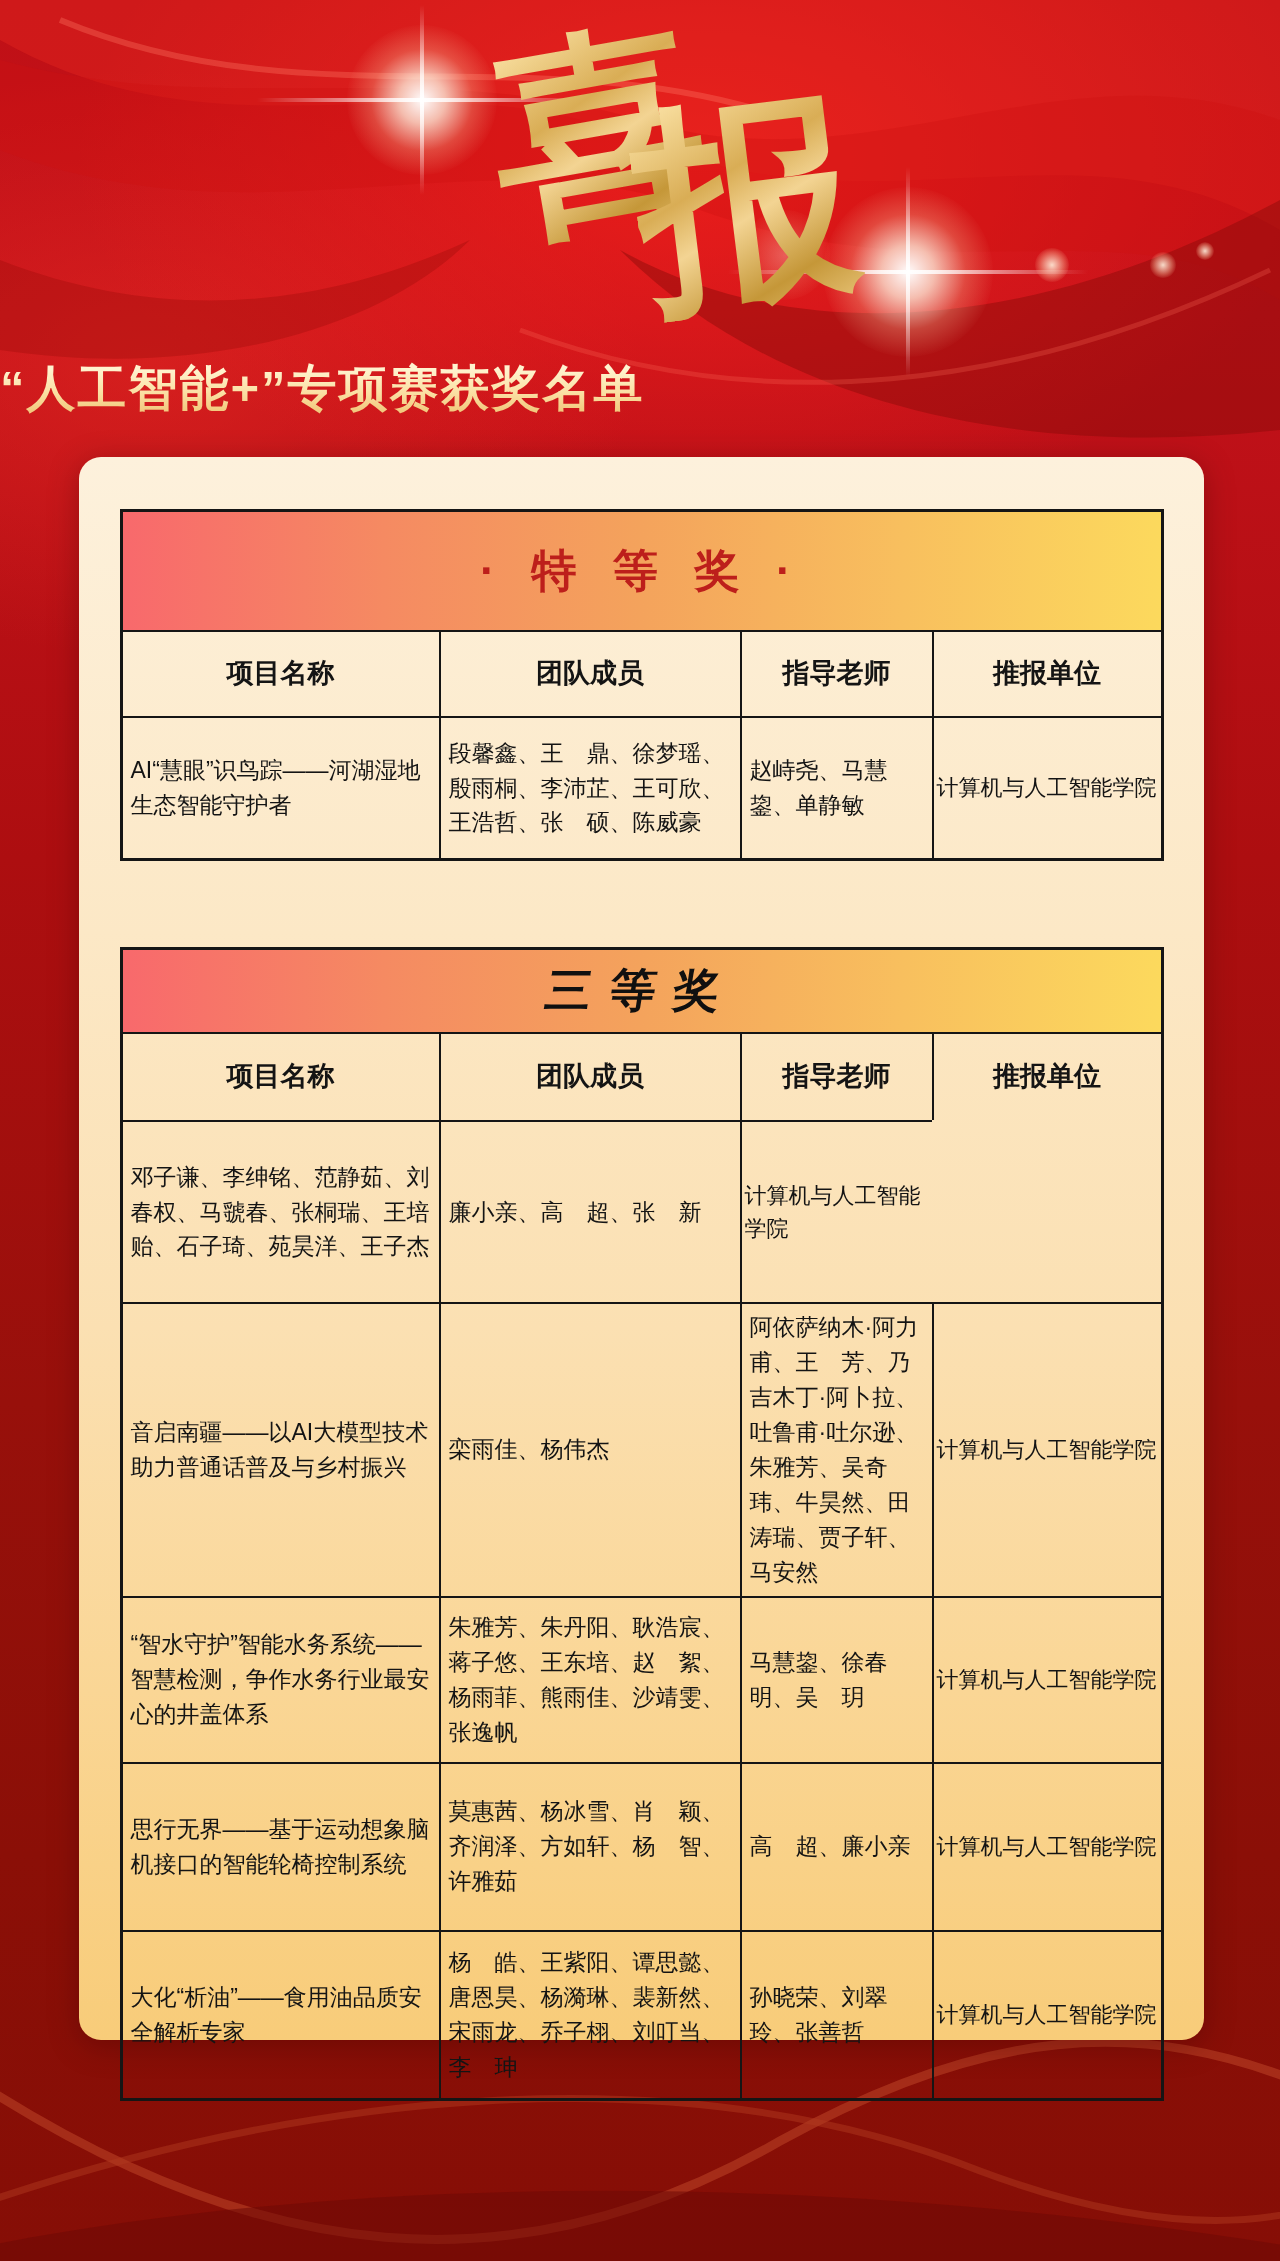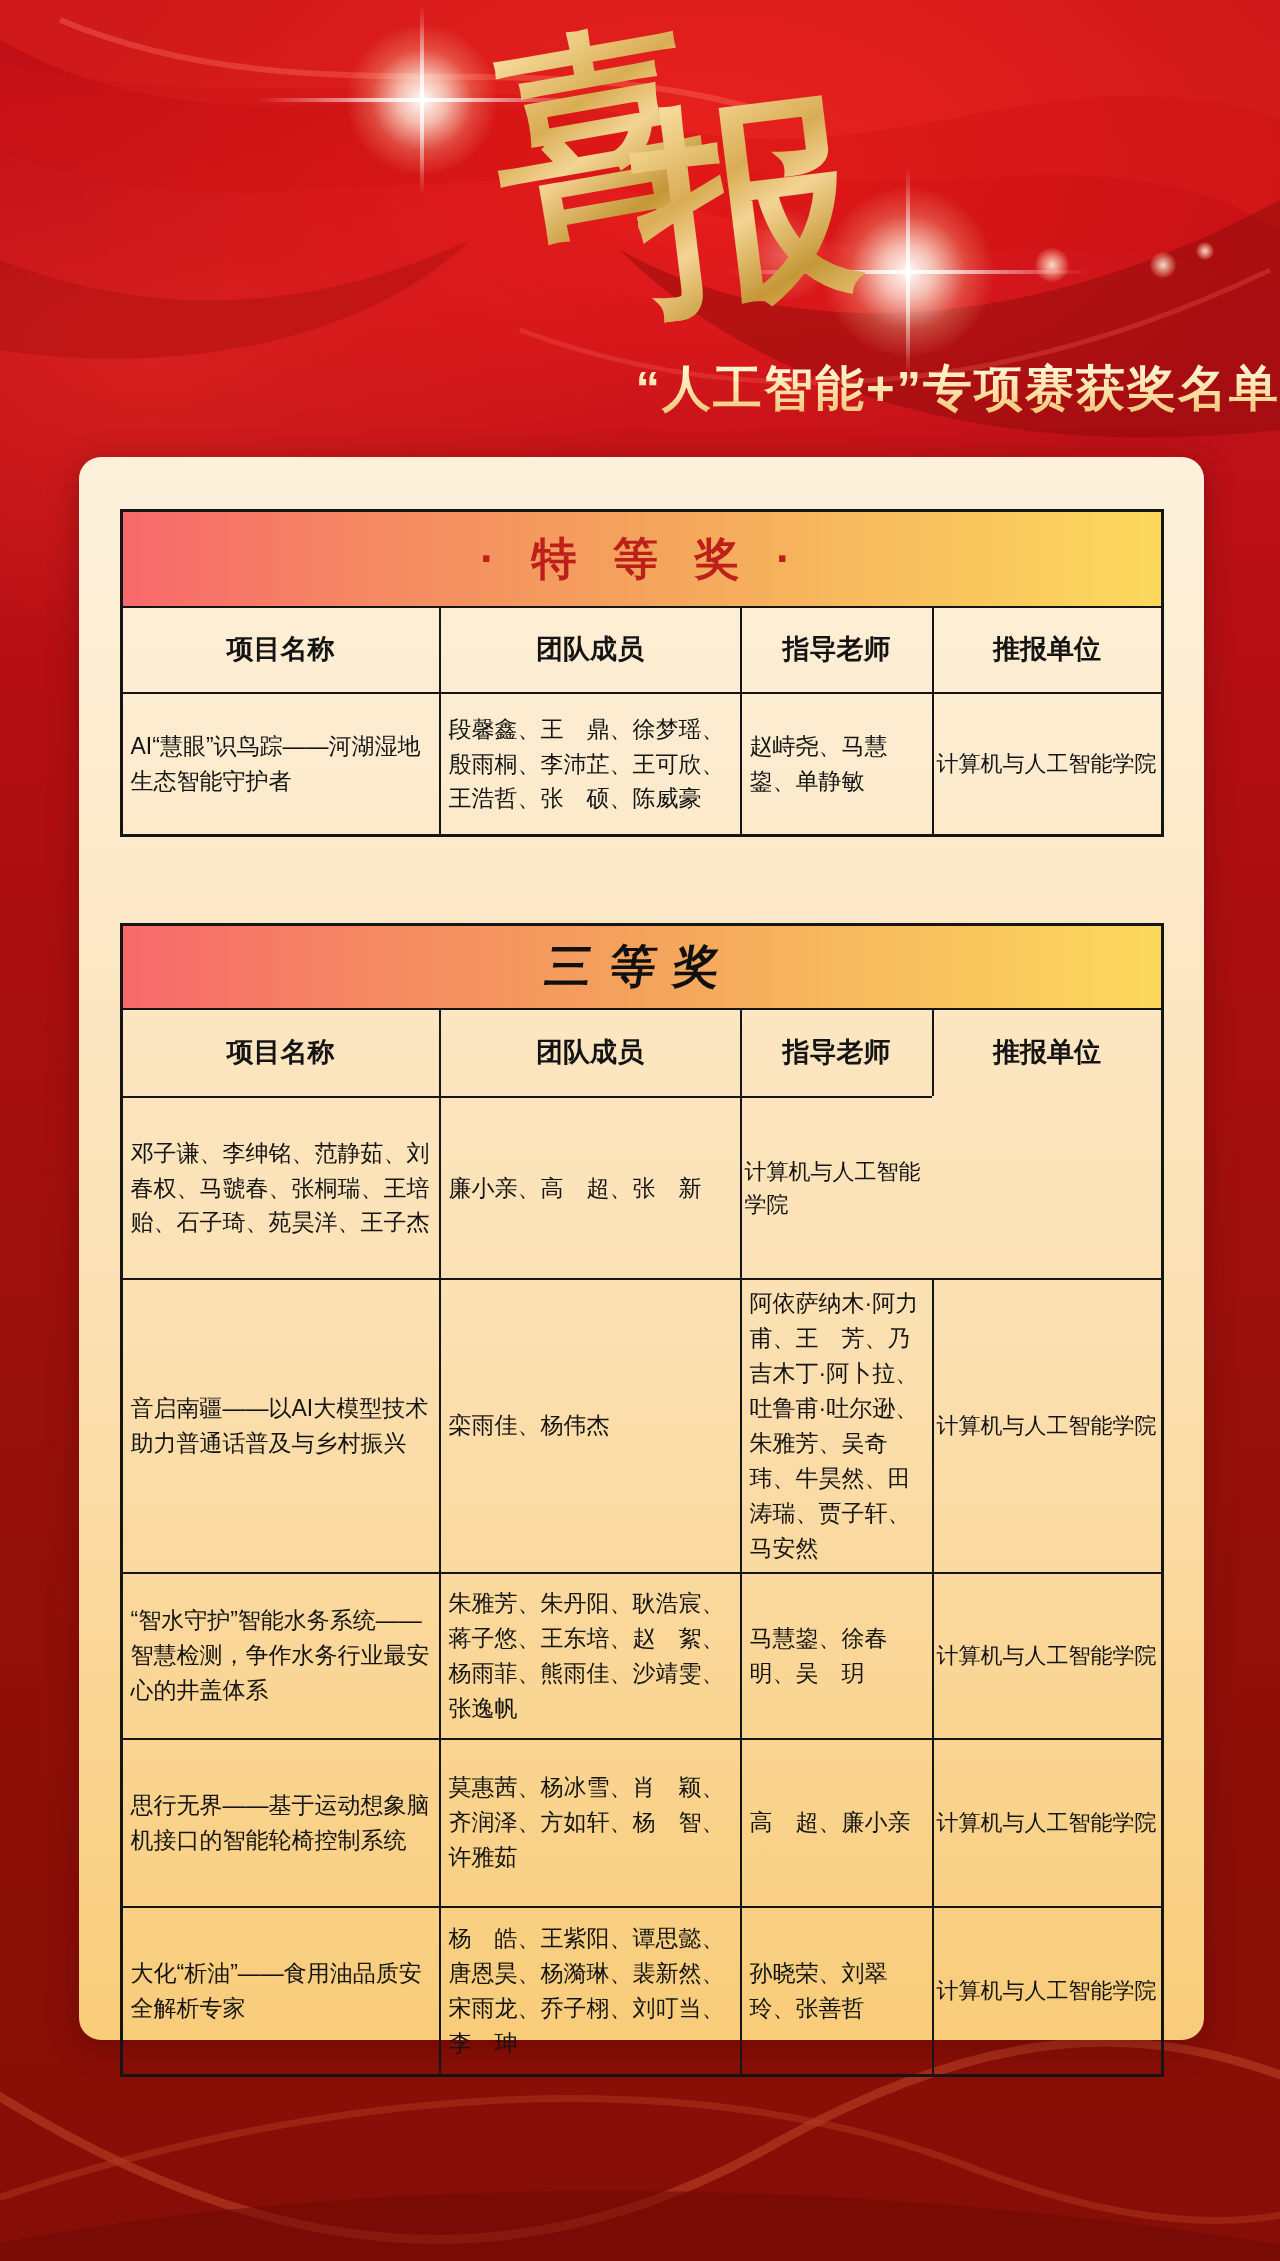--- a/index.html
+++ b/index.html
@@ -24,38 +24,38 @@
     background:radial-gradient(circle, rgba(255,240,220,.9), rgba(255,210,170,.35) 50%, transparent 75%);}
 
   
   .hero-char{
     position:absolute;font-family:"DejaVu Serif", serif;font-weight:bold;line-height:1;
     background:linear-gradient(155deg,#f7dc9c 8%,#d9ad55 38%,#f3d493 55%,#c59738 80%,#e8c377 100%);
     -webkit-background-clip:text;background-clip:text;color:transparent;
     text-shadow:0 0 22px rgba(120,20,10,.0);
   }
   .subtitle{
-    position:absolute;left:0;top:356px;width:100%;text-align:right;
+    position:absolute;left:0;top:356px;width:100%;text-align:left;
     font-size:49px;font-weight:bold;letter-spacing:2px;
     background:linear-gradient(180deg,#fff3cf 20%,#fbe0a4 55%,#eec06f 95%);
     -webkit-background-clip:text;background-clip:text;color:transparent;
   }
 
   
   .panel{
     position:absolute;left:79px;top:457px;width:1125px;height:1583px;border-radius:22px;
     background:linear-gradient(180deg,#fdf1dc 0%,#fce8c6 30%,#fbe0b2 55%,#fad695 78%,#f8cc79 100%);
     box-shadow:0 6px 30px rgba(60,0,0,.35);
   }
   .tbl{width:1038px;margin:0 auto;border:3px solid #151515;background:transparent;}
   .tbl-1{margin-top:52px;}
   .tbl-2{margin-top:86px;}
   .band{display:flex;align-items:center;justify-content:center;
     background:linear-gradient(90deg,#f8696c 0%,#f58a62 25%,#f4a35c 50%,#f8bf5e 75%,#fcd95d 100%);}
-  .band-1{height:94px;}
+  .band-1{height:118px;}
   .band-2{height:82px;}
   .band-title-red{font-size:45px;font-weight:bold;color:#bd1f1b;letter-spacing:12px;}
   .band-title-black{font-family:"DejaVu Serif", serif;font-size:46px;font-weight:bold;color:#101010;
     letter-spacing:18px;transform:skewX(-9deg);}
   .row{display:grid;grid-template-columns:316px 301px 192px 229px;}
   .cell{border-top:2px solid #151515;border-left:2px solid #151515;display:flex;align-items:center;
     font-size:23px;color:#141414;line-height:1.52;padding:6px 8px;box-sizing:border-box;}
   .cell:first-child{border-left:none;}
   .hdr .cell{justify-content:center;font-weight:bold;font-size:27px;padding:0 4px;}
   .hdr-1 .cell{height:86px;}

